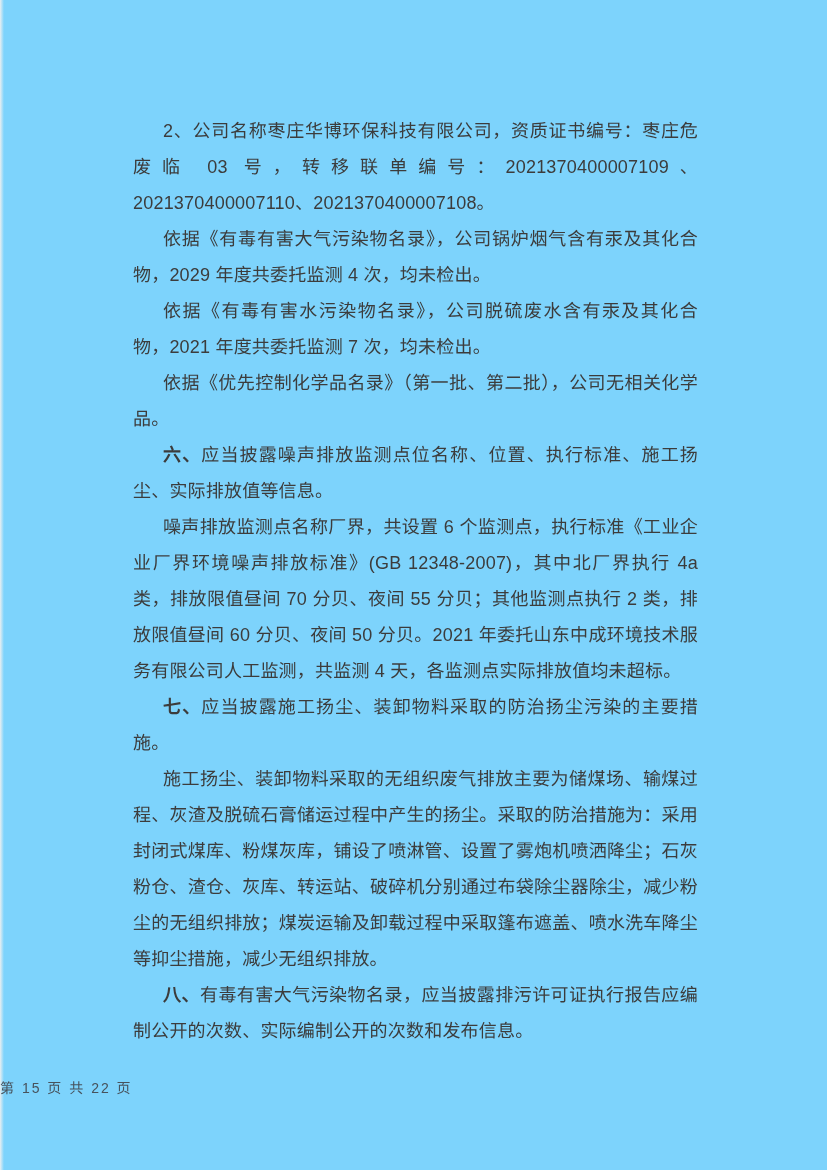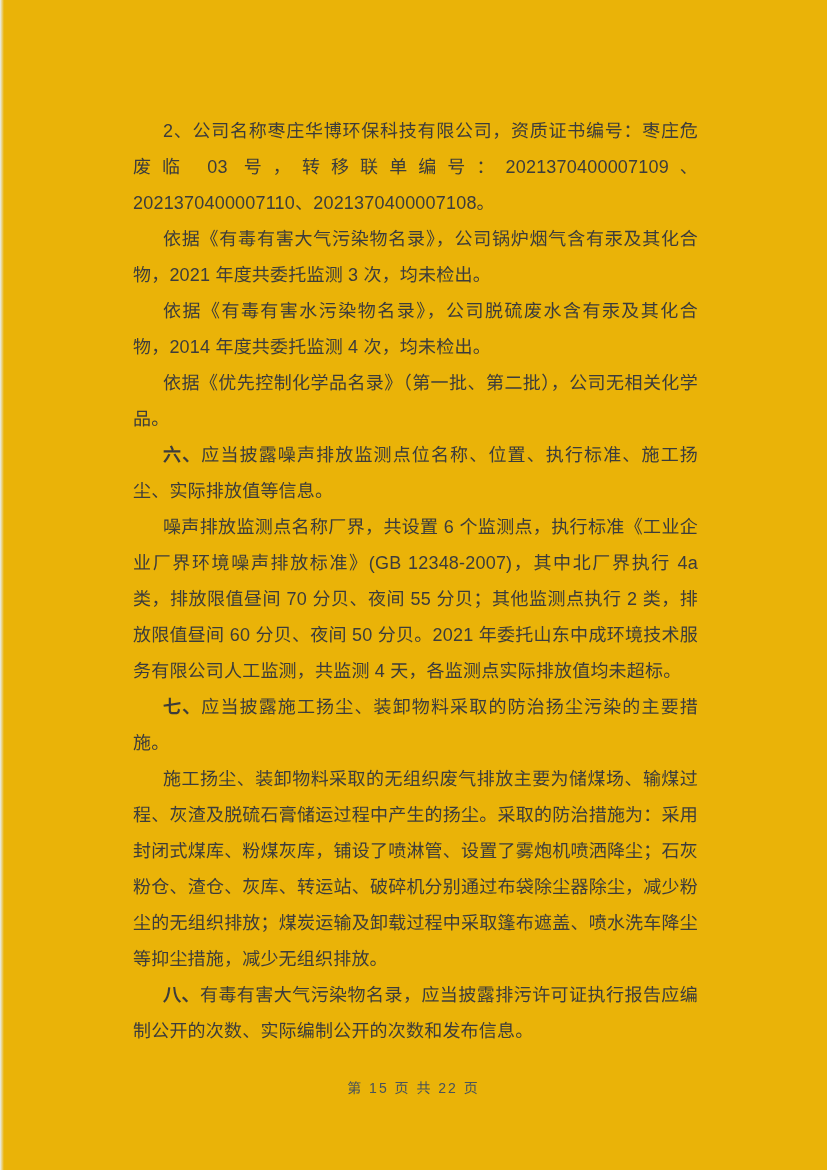--- a/index.html
+++ b/index.html
@@ -4,21 +4,21 @@
 <style>
   html, body {
     margin: 0;
     padding: 0;
     background: #ffffff;
   }
   .page {
     position: relative;
     width: 827px;
     height: 1170px;
-    background: #eab308;
+    background: #7dd3fc;
     overflow: hidden;
     font-family: "Liberation Sans", "DejaVu Sans", sans-serif;
   }
   
   .scan-edge {
     position: absolute;
     left: 0;
     top: 0;
     width: 4px;
     height: 100%;
@@ -42,40 +42,39 @@
     letter-spacing: 0.2px;
   }
   p.para .lead {
     font-weight: 700;
   }
   .footer {
     position: absolute;
     left: 0;
     top: 1078px;
     width: 100%;
-    text-align: center;
     font-size: 14px;
     line-height: 20px;
     color: #47525c;
     letter-spacing: 2px;
   }
 </style>
 </head>
 <body>
 
 <div class="page">
   <div class="scan-edge"></div>
 
   <div class="content">
     <p class="para"><span class="lead"></span><span>2、公司名称枣庄华博环保科技有限公司，资质证书编号：枣庄危废临 03 号，转移联单编号：2021370400007109、2021370400007110、2021370400007108。</span></p>
 
 
-    <p class="para"><span class="lead"></span><span>依据《有毒有害大气污染物名录》，公司锅炉烟气含有汞及其化合物，2021 年度共委托监测 3 次，均未检出。</span></p>
+    <p class="para"><span class="lead"></span><span>依据《有毒有害大气污染物名录》，公司锅炉烟气含有汞及其化合物，2029 年度共委托监测 4 次，均未检出。</span></p>
 
-    <p class="para"><span class="lead"></span><span>依据《有毒有害水污染物名录》，公司脱硫废水含有汞及其化合物，2014 年度共委托监测 4 次，均未检出。</span></p>
+    <p class="para"><span class="lead"></span><span>依据《有毒有害水污染物名录》，公司脱硫废水含有汞及其化合物，2021 年度共委托监测 7 次，均未检出。</span></p>
 
     <p class="para"><span class="lead"></span><span>依据《优先控制化学品名录》（第一批、第二批），公司无相关化学品。</span></p>
 
     <p class="para"><span class="lead">六、</span><span>应当披露噪声排放监测点位名称、位置、执行标准、施工扬尘、实际排放值等信息。</span></p>
 
     <p class="para"><span class="lead"></span><span>噪声排放监测点名称厂界，共设置 6 个监测点，执行标准《工业企业厂界环境噪声排放标准》(GB 12348-2007)，其中北厂界执行 4a 类，排放限值昼间 70 分贝、夜间 55 分贝；其他监测点执行 2 类，排放限值昼间 60 分贝、夜间 50 分贝。2021 年委托山东中成环境技术服务有限公司人工监测，共监测 4 天，各监测点实际排放值均未超标。</span></p>
 
     <p class="para"><span class="lead">七、</span><span>应当披露施工扬尘、装卸物料采取的防治扬尘污染的主要措施。</span></p>
 
     <p class="para"><span class="lead"></span><span>施工扬尘、装卸物料采取的无组织废气排放主要为储煤场、输煤过程、灰渣及脱硫石膏储运过程中产生的扬尘。采取的防治措施为：采用封闭式煤库、粉煤灰库，铺设了喷淋管、设置了雾炮机喷洒降尘；石灰粉仓、渣仓、灰库、转运站、破碎机分别通过布袋除尘器除尘，减少粉尘的无组织排放；煤炭运输及卸载过程中采取篷布遮盖、喷水洗车降尘等抑尘措施，减少无组织排放。</span></p>

